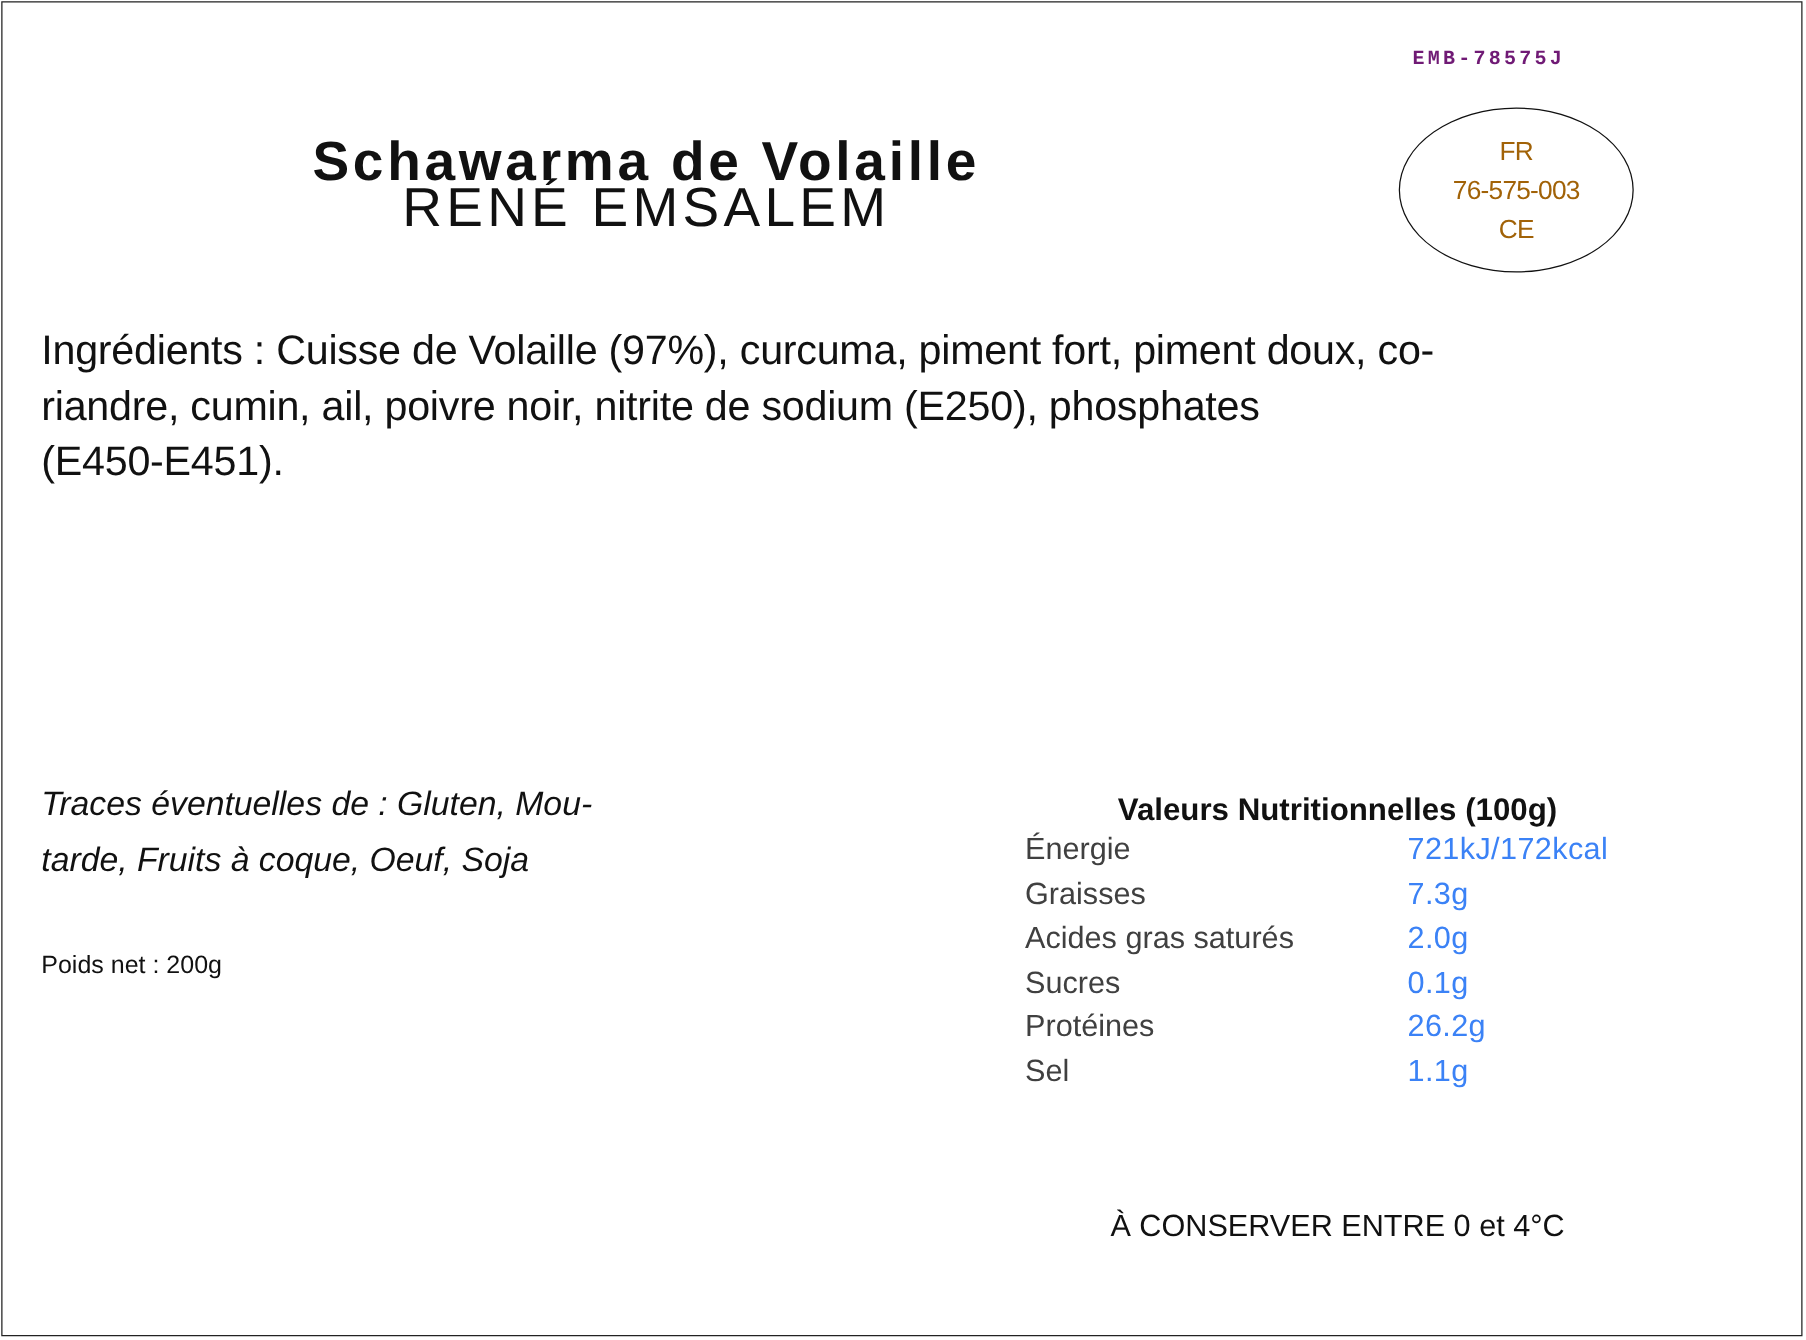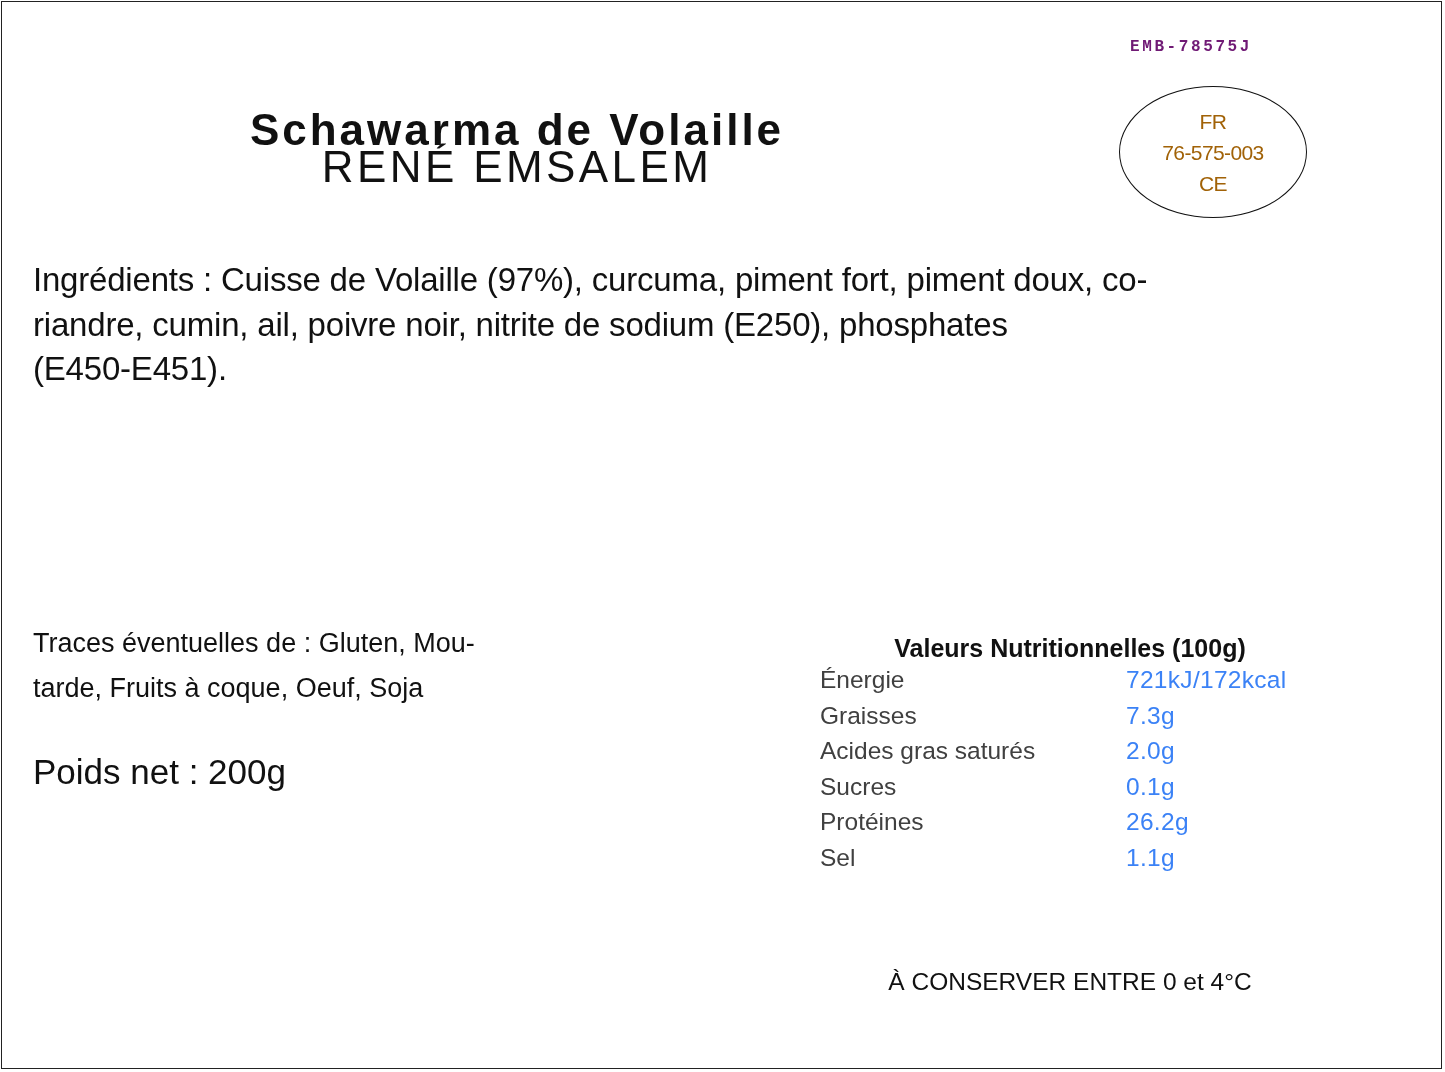--- a/index.html
+++ b/index.html
@@ -95,26 +95,27 @@
     .traces {
       position: absolute;
       left: 31px;
       top: 619px;
       font-size: 27px;
       line-height: 45px;
     }
     .traces .line {
       display: block;
       white-space: nowrap;
+      font-style: italic;
     }
     .net-weight {
       position: absolute;
       left: 31px;
       top: 748px;
-      font-size: 35px;
+      font-size: 20px;
       line-height: 44px;
       white-space: nowrap;
     }
     .nutrition-title {
       position: absolute;
       left: 818px;
       top: 596px;
       width: 500px;
       text-align: center;
       font-size: 25px;

